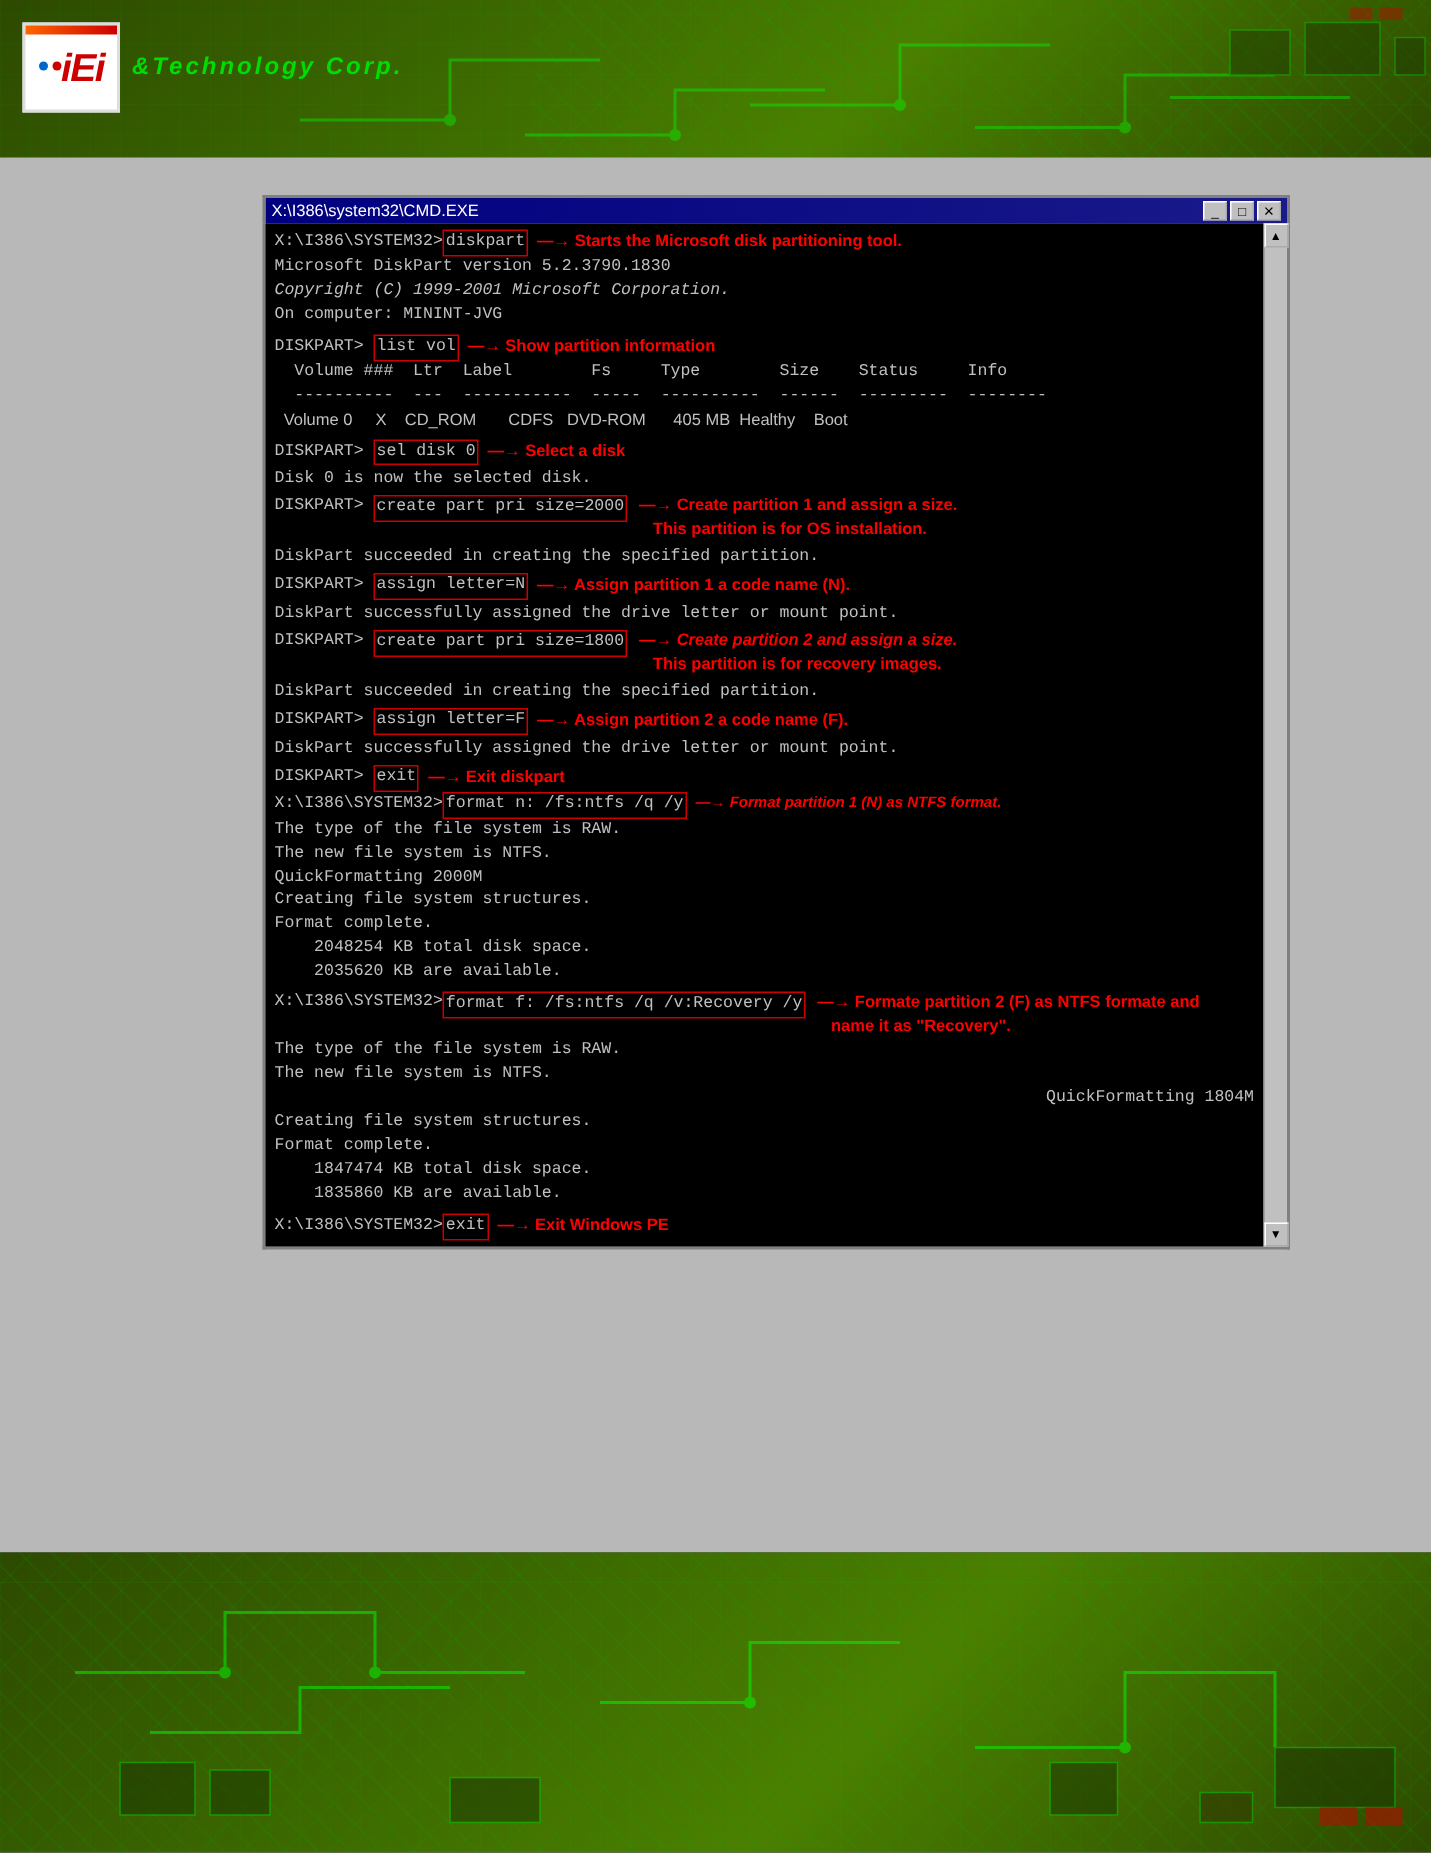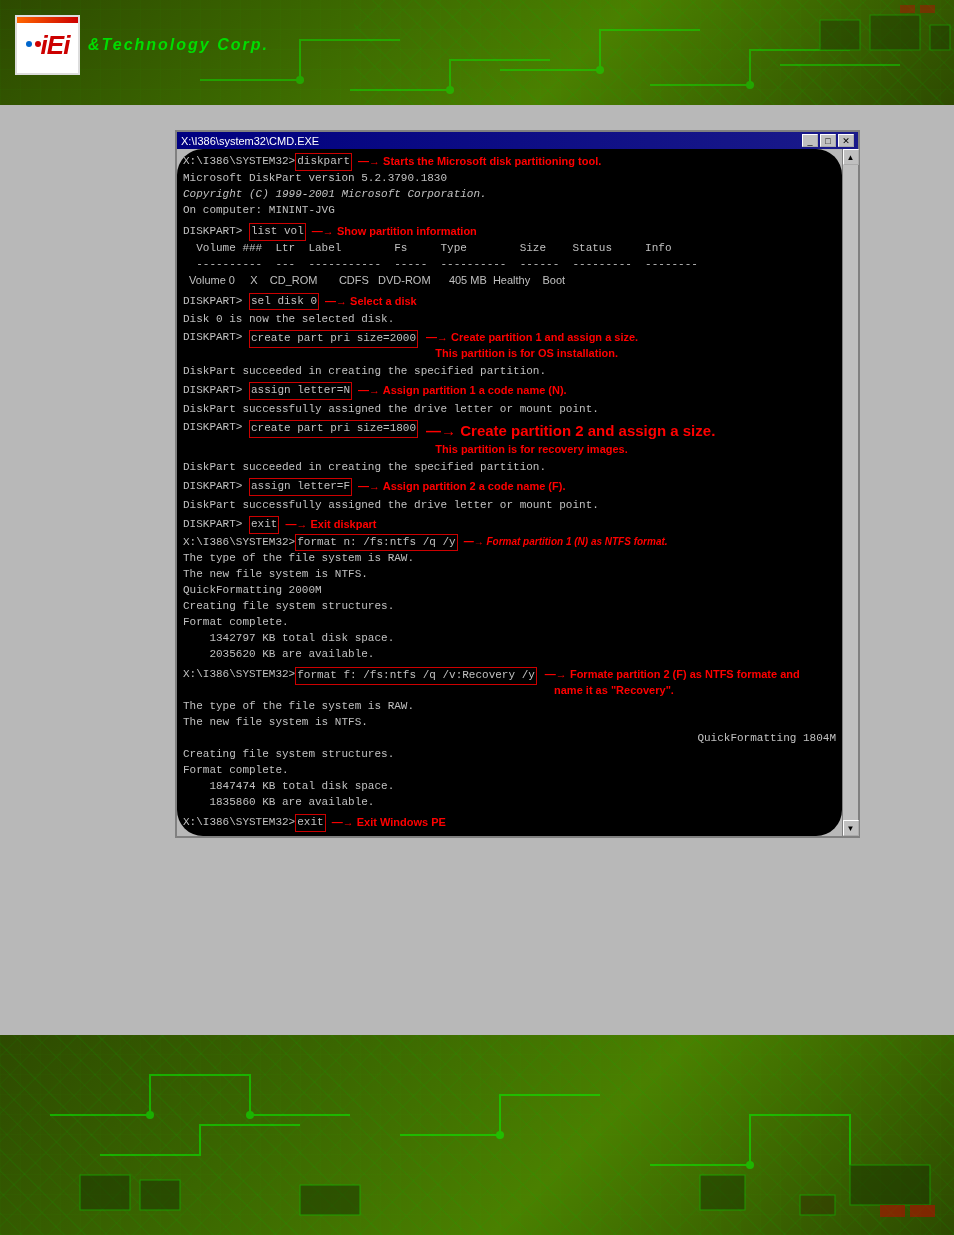--- a/index.html
+++ b/index.html
@@ -142,21 +142,21 @@
     <span>X:\I386\system32\CMD.EXE</span>
     <div style="display:flex;gap:2px;">
       <div style="width:16px;height:13px;background:#c0c0c0;border:1px outset #ffffff;display:flex;align-items:center;justify-content:center;font-size:9px;color:#000;cursor:pointer;">_</div>
       <div style="width:16px;height:13px;background:#c0c0c0;border:1px outset #ffffff;display:flex;align-items:center;justify-content:center;font-size:9px;color:#000;cursor:pointer;">□</div>
       <div style="width:16px;height:13px;background:#c0c0c0;border:1px outset #ffffff;display:flex;align-items:center;justify-content:center;font-size:9px;color:#000;cursor:pointer;">✕</div>
     </div>
   </div>
 
   <div style="display:flex;border:2px solid #808080;border-top:none;">
 
-    <div style="background:#000000;color:#c0c0c0;padding:4px 6px;font-family:'Courier New',monospace;font-size:11px;line-height:1.45;flex:1;overflow:hidden;border-radius:26px;">
+    <div style="background:#000000;color:#c0c0c0;padding:4px 6px;font-family:'Courier New',monospace;font-size:11px;line-height:1.45;flex:1;overflow:hidden;">
 
       <div style="display:flex;align-items:center;flex-wrap:wrap;">
         <span style="color:#c0c0c0;white-space:pre;">X:\I386\SYSTEM32&gt;</span>
           <span style="border:1px solid #cc0000;color:#c0c0c0;padding:0 1px;white-space:nowrap;">diskpart</span>
         <span style="color:#ff0000;font-family:Arial,sans-serif;font-size:11px;font-weight:bold;margin-left:6px;white-space:nowrap;">—→ Starts the Microsoft disk partitioning tool.</span>
       </div>
 
       <div style="color:#c0c0c0;white-space:pre;font-family:'Courier New',monospace;">Microsoft DiskPart version 5.2.3790.1830</div>
       <div style="color:#c0c0c0;white-space:pre;font-family:'Courier New',monospace;font-style:italic;">Copyright (C) 1999-2001 Microsoft Corporation.</div>
       <div style="color:#c0c0c0;white-space:pre;font-family:'Courier New',monospace;">On computer: MININT-JVG</div>
@@ -200,21 +200,21 @@
         <span style="color:#ff0000;font-family:Arial,sans-serif;font-size:11px;font-weight:bold;margin-left:6px;white-space:nowrap;text-align:center;">—→ Assign partition 1 a code name (N).</span>
       </div>
       <div style="height:2px;"></div>
       <div style="color:#c0c0c0;white-space:pre;font-family:'Courier New',monospace;">DiskPart successfully assigned the drive letter or mount point.</div>
       <div style="height:2px;"></div>
 
       <div style="display:flex;align-items:flex-start;">
         <span style="color:#c0c0c0;white-space:pre;flex-shrink:0;">DISKPART&gt; </span>
           <span style="border:1px solid #cc0000;color:#c0c0c0;padding:0 1px;white-space:nowrap;flex-shrink:0;">create part pri size=1800</span>
         <div style="margin-left:8px;">
-          <div style="color:#ff0000;font-family:Arial,sans-serif;font-size:15px;font-weight:bold;">—→ Create partition 2 and assign a size.</div>
+          <div style="color:#ff0000;font-family:Arial,sans-serif;font-size:11px;font-weight:bold;font-style:italic;">—→ Create partition 2 and assign a size.</div>
           <div style="color:#ff0000;font-family:Arial,sans-serif;font-size:11px;font-weight:bold;">&nbsp;&nbsp;&nbsp;This partition is for recovery images.</div>
         </div>
       </div>
       <div style="height:2px;"></div>
       <div style="color:#c0c0c0;white-space:pre;font-family:'Courier New',monospace;">DiskPart succeeded in creating the specified partition.</div>
       <div style="height:2px;"></div>
 
       <div style="display:flex;align-items:center;">
         <span style="color:#c0c0c0;white-space:pre;">DISKPART&gt; </span>
           <span style="border:1px solid #cc0000;color:#c0c0c0;padding:0 1px;white-space:nowrap;">assign letter=F</span>
@@ -233,21 +233,21 @@
       <div style="display:flex;align-items:center;">
         <span style="color:#c0c0c0;white-space:pre;">X:\I386\SYSTEM32&gt;</span>
           <span style="border:1px solid #cc0000;color:#c0c0c0;padding:0 1px;white-space:nowrap;">format n: /fs:ntfs /q /y</span>
         <span style="color:#ff0000;font-family:Arial,sans-serif;font-size:10px;font-weight:bold;margin-left:6px;white-space:nowrap;font-style:italic;">—→ Format partition 1 (N) as NTFS format.</span>
       </div>
       <div style="color:#c0c0c0;white-space:pre;font-family:'Courier New',monospace;">The type of the file system is RAW.</div>
       <div style="color:#c0c0c0;white-space:pre;font-family:'Courier New',monospace;">The new file system is NTFS.</div>
       <div style="color:#c0c0c0;white-space:pre;font-family:'Courier New',monospace;">QuickFormatting 2000M</div>
       <div style="color:#c0c0c0;white-space:pre;font-family:'Courier New',monospace;">Creating file system structures.</div>
       <div style="color:#c0c0c0;white-space:pre;font-family:'Courier New',monospace;">Format complete.</div>
-      <div style="color:#c0c0c0;white-space:pre;font-family:'Courier New',monospace;">    1342797 KB total disk space.</div>
+      <div style="color:#c0c0c0;white-space:pre;font-family:'Courier New',monospace;">    2048254 KB total disk space.</div>
       <div style="color:#c0c0c0;white-space:pre;font-family:'Courier New',monospace;">    2035620 KB are available.</div>
       <div style="height:4px;"></div>
 
       <div style="display:flex;align-items:flex-start;">
         <span style="color:#c0c0c0;white-space:pre;flex-shrink:0;">X:\I386\SYSTEM32&gt;</span>
           <span style="border:1px solid #cc0000;color:#c0c0c0;padding:0 1px;white-space:nowrap;flex-shrink:0;">format f: /fs:ntfs /q /v:Recovery /y</span>
         <div style="margin-left:8px;flex-shrink:0;">
           <div style="color:#ff0000;font-family:Arial,sans-serif;font-size:11px;font-weight:bold;">—→ Formate partition 2 (F) as NTFS formate and</div>
           <div style="color:#ff0000;font-family:Arial,sans-serif;font-size:11px;font-weight:bold;">&nbsp;&nbsp;&nbsp;name it as "Recovery".</div>
         </div>

